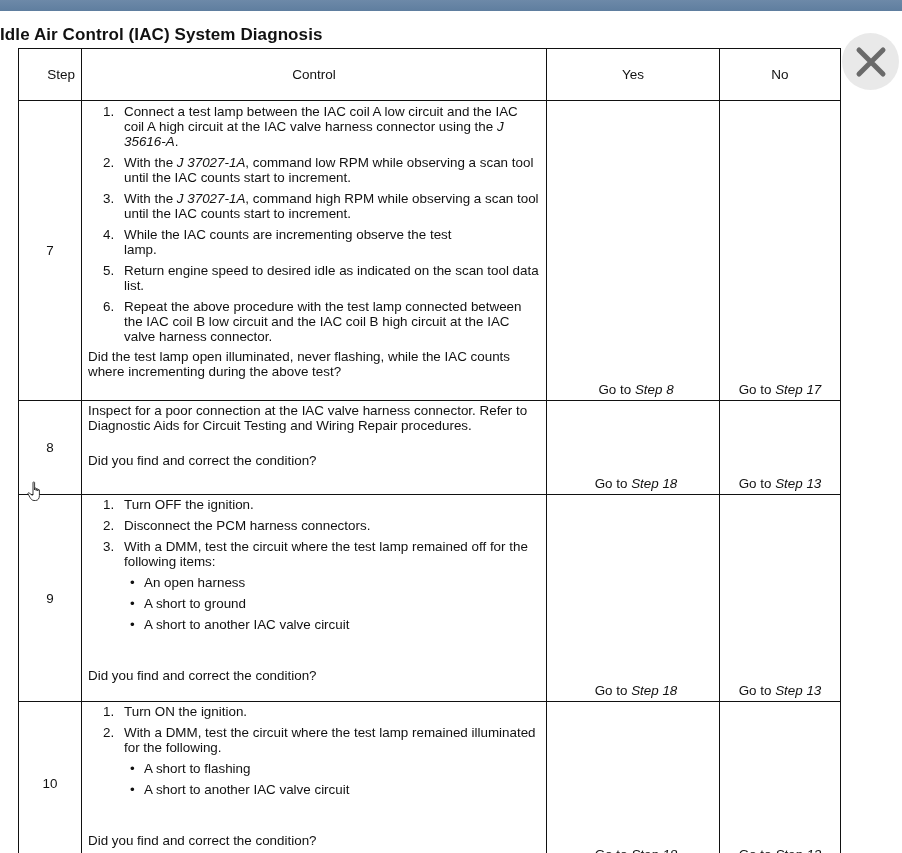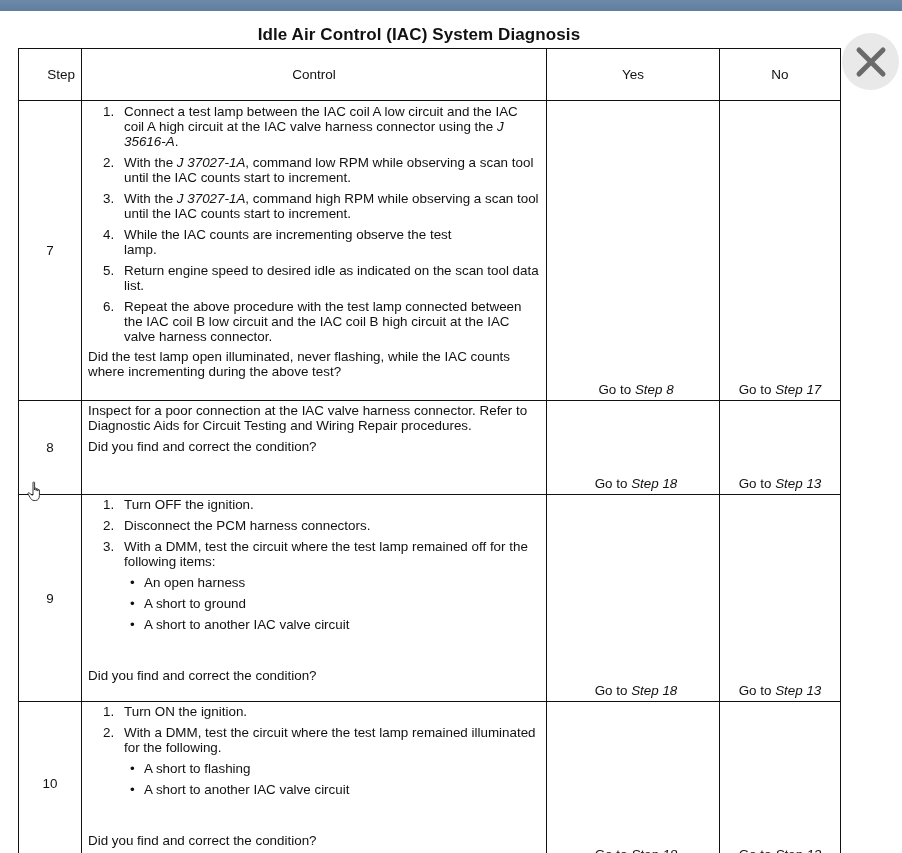--- a/index.html
+++ b/index.html
@@ -11,21 +11,21 @@
   }
   .topbar {
     position:absolute; left:0; top:0; width:902px; height:11px;
     background:linear-gradient(#6d89a8,#5f7e9f);
   }
   .sheet {
     position:absolute; left:0; top:11px; width:902px; height:842px;
     background:#fff; border-top-left-radius:8px;
   }
   .doc-title {
-    position:absolute; left:0; width:838px; top:25px; text-align:center;
+    position:absolute; left:0; width:838px; top:25px; text-align:left;
     font-weight:bold; font-size:17px; letter-spacing:0.1px;
   }
   table.diag {
     position:absolute; left:18px; top:48px; width:822px;
     border-collapse:collapse; table-layout:fixed;
     font-size:13.4px; line-height:15px;
   }
   table.diag th, table.diag td { border:1.5px solid #111; }
   table.diag th {
     font-weight:normal; font-size:13.5px; height:19px; padding:16px 6px;
@@ -94,21 +94,21 @@
         </ol>
         <div class="question">Did the test lamp open illuminated, never flashing, while the IAC counts where incrementing during the above test?</div>
       </td>
       <td class="yes"><span class="gl"><span>Go to</span> <i>Step 8</i></span></td>
       <td class="no"><span class="gl"><span>Go to</span> <i>Step 17</i></span></td>
     </tr>
 
     <tr style="height:94px">
       <td class="step">8</td>
       <td class="action" style="padding-top:2px">
-        <div style="margin-bottom:6px">Inspect for a poor connection at the IAC valve harness connector. Refer to Diagnostic Aids for Circuit Testing and Wiring Repair procedures.</div>
+        <div style="margin-bottom:20px">Inspect for a poor connection at the IAC valve harness connector. Refer to Diagnostic Aids for Circuit Testing and Wiring Repair procedures.</div>
         <div class="question">Did you find and correct the condition?</div>
       </td>
       <td class="yes"><span class="gl"><span>Go to</span> <i>Step 18</i></span></td>
       <td class="no"><span class="gl"><span>Go to</span> <i>Step 13</i></span></td>
     </tr>
 
     <tr style="height:207px">
       <td class="step">9</td>
       <td class="action">
         <ol class="steps">

